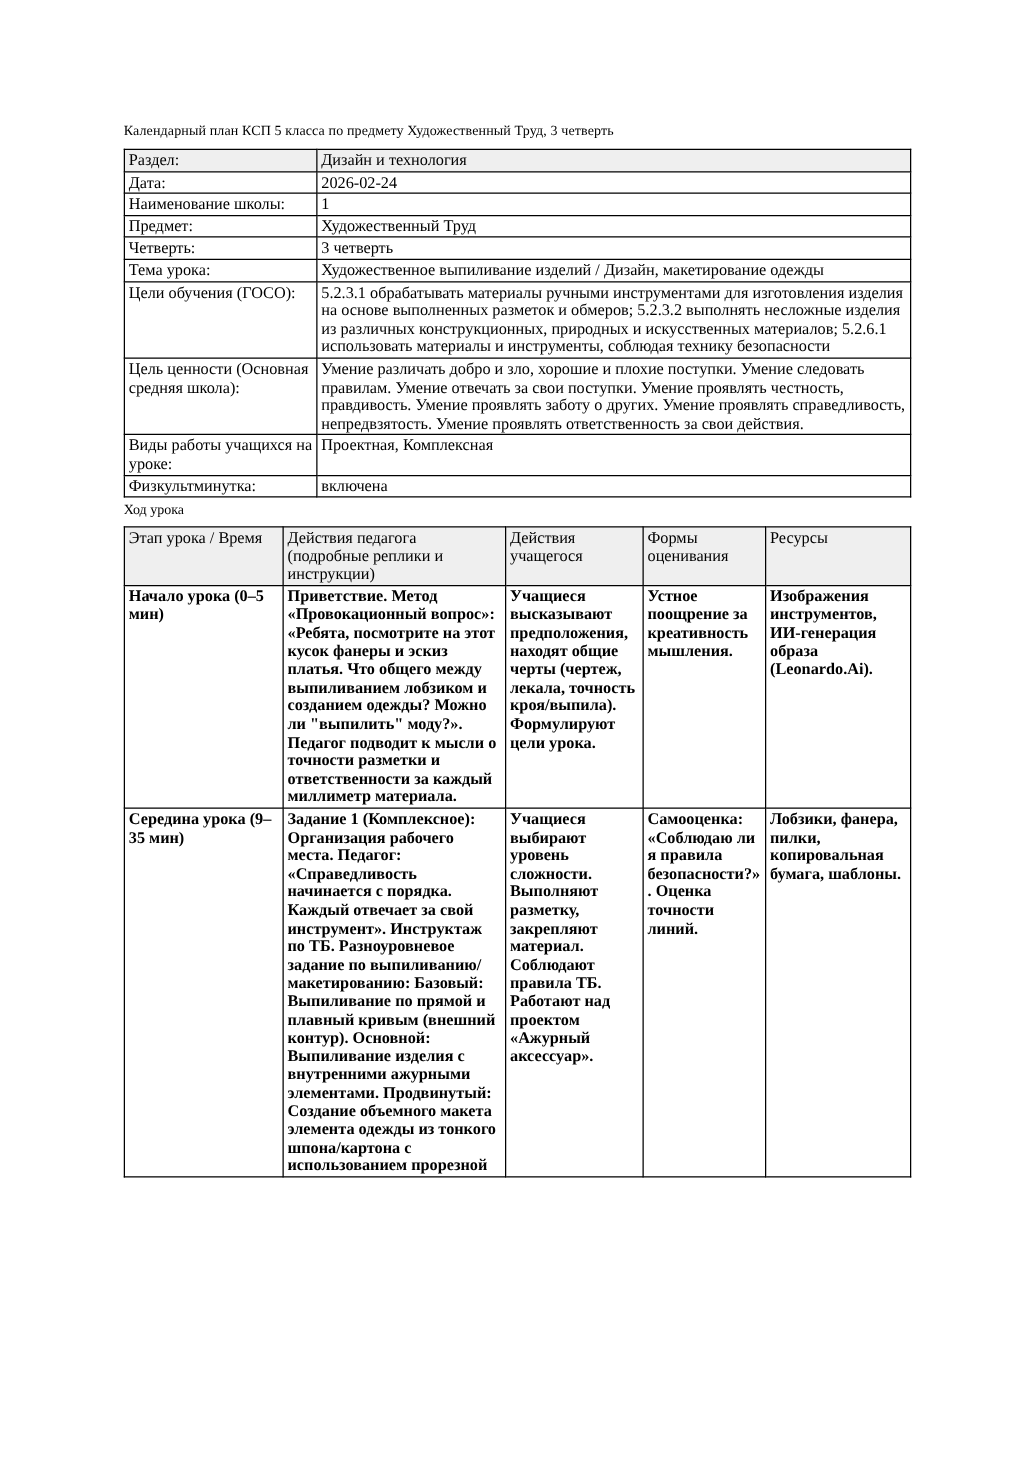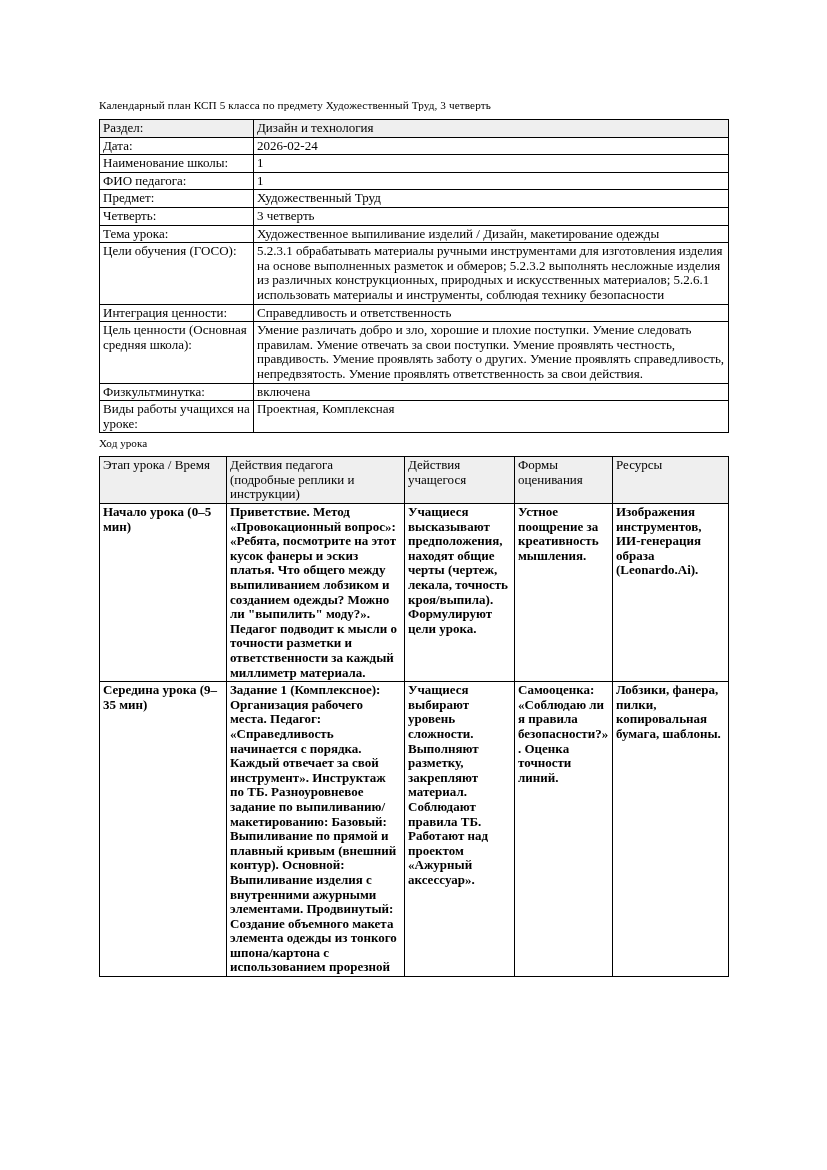--- a/index.html
+++ b/index.html
@@ -94,54 +94,46 @@
         </tr>
         <tr>
           <td>Дата:</td>
           <td>2026-02-24</td>
         </tr>
         <tr>
           <td>Наименование школы:</td>
           <td>1</td>
         </tr>
         <tr>
-          <td>ФИО педагога:</td>
-          <td>1</td>
-        </tr>
-        <tr>
           <td>Предмет:</td>
           <td>Художественный Труд</td>
         </tr>
         <tr>
           <td>Четверть:</td>
           <td>3 четверть</td>
         </tr>
         <tr>
           <td>Тема урока:</td>
           <td>Художественное выпиливание изделий / Дизайн, макетирование одежды</td>
         </tr>
         <tr>
           <td>Цели обучения (ГОСО):</td>
           <td>5.2.3.1 обрабатывать материалы ручными инструментами для изготовления изделия на основе выполненных разметок и обмеров; 5.2.3.2 выполнять несложные изделия из различных конструкционных, природных и искусственных материалов; 5.2.6.1 использовать материалы и инструменты, соблюдая технику безопасности</td>
         </tr>
         <tr>
-          <td>Интеграция ценности:</td>
-          <td>Справедливость и ответственность</td>
-        </tr>
-        <tr>
           <td>Цель ценности (Основная средняя школа):</td>
           <td>Умение различать добро и зло, хорошие и плохие поступки. Умение следовать правилам. Умение отвечать за свои поступки. Умение проявлять честность, правдивость. Умение проявлять заботу о других. Умение проявлять справедливость, непредвзятость. Умение проявлять ответственность за свои действия.</td>
         </tr>
         <tr>
+          <td>Виды работы учащихся на уроке:</td>
+          <td>Проектная, Комплексная</td>
+        </tr>
+        <tr>
           <td>Физкультминутка:</td>
           <td>включена</td>
-        </tr>
-        <tr>
-          <td>Виды работы учащихся на уроке:</td>
-          <td>Проектная, Комплексная</td>
         </tr>
       </tbody>
     </table>
 
     <p class="section-label">Ход урока</p>
 
     <table id="flow-table">
       <colgroup>
         <col class="f1">
         <col class="f2">

